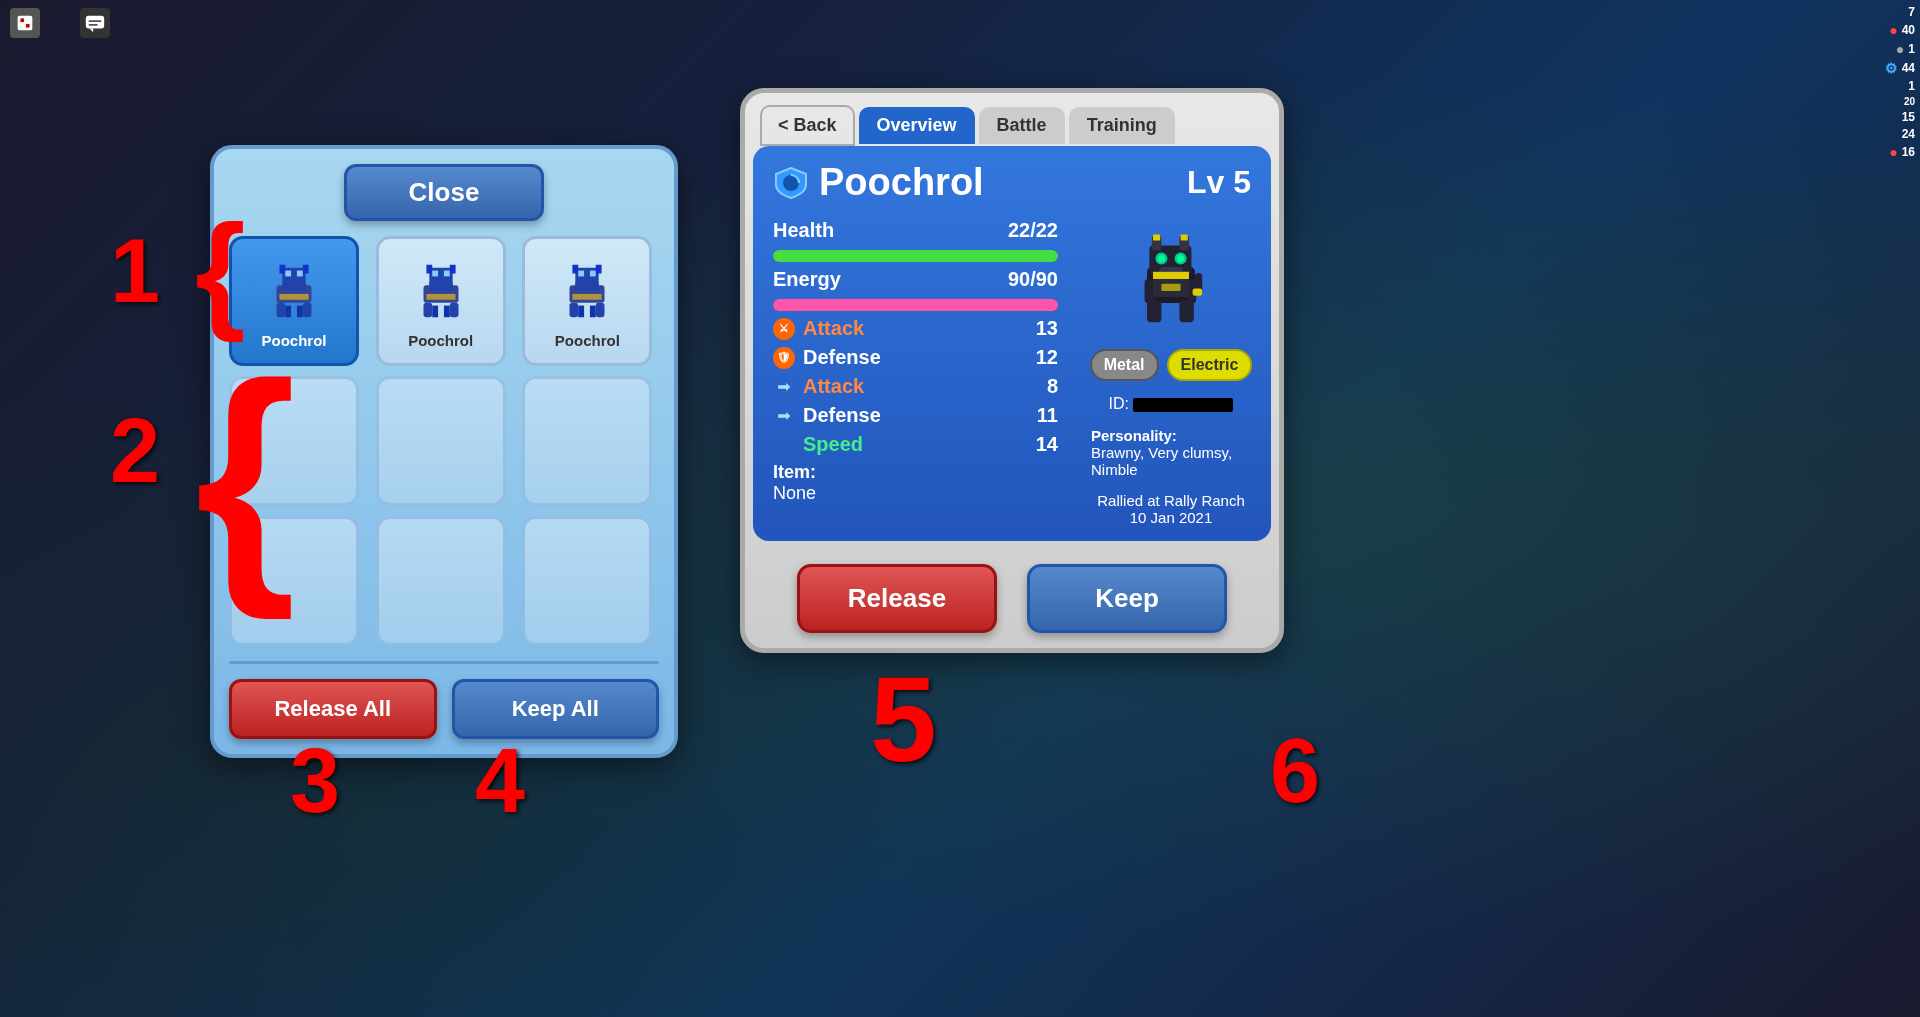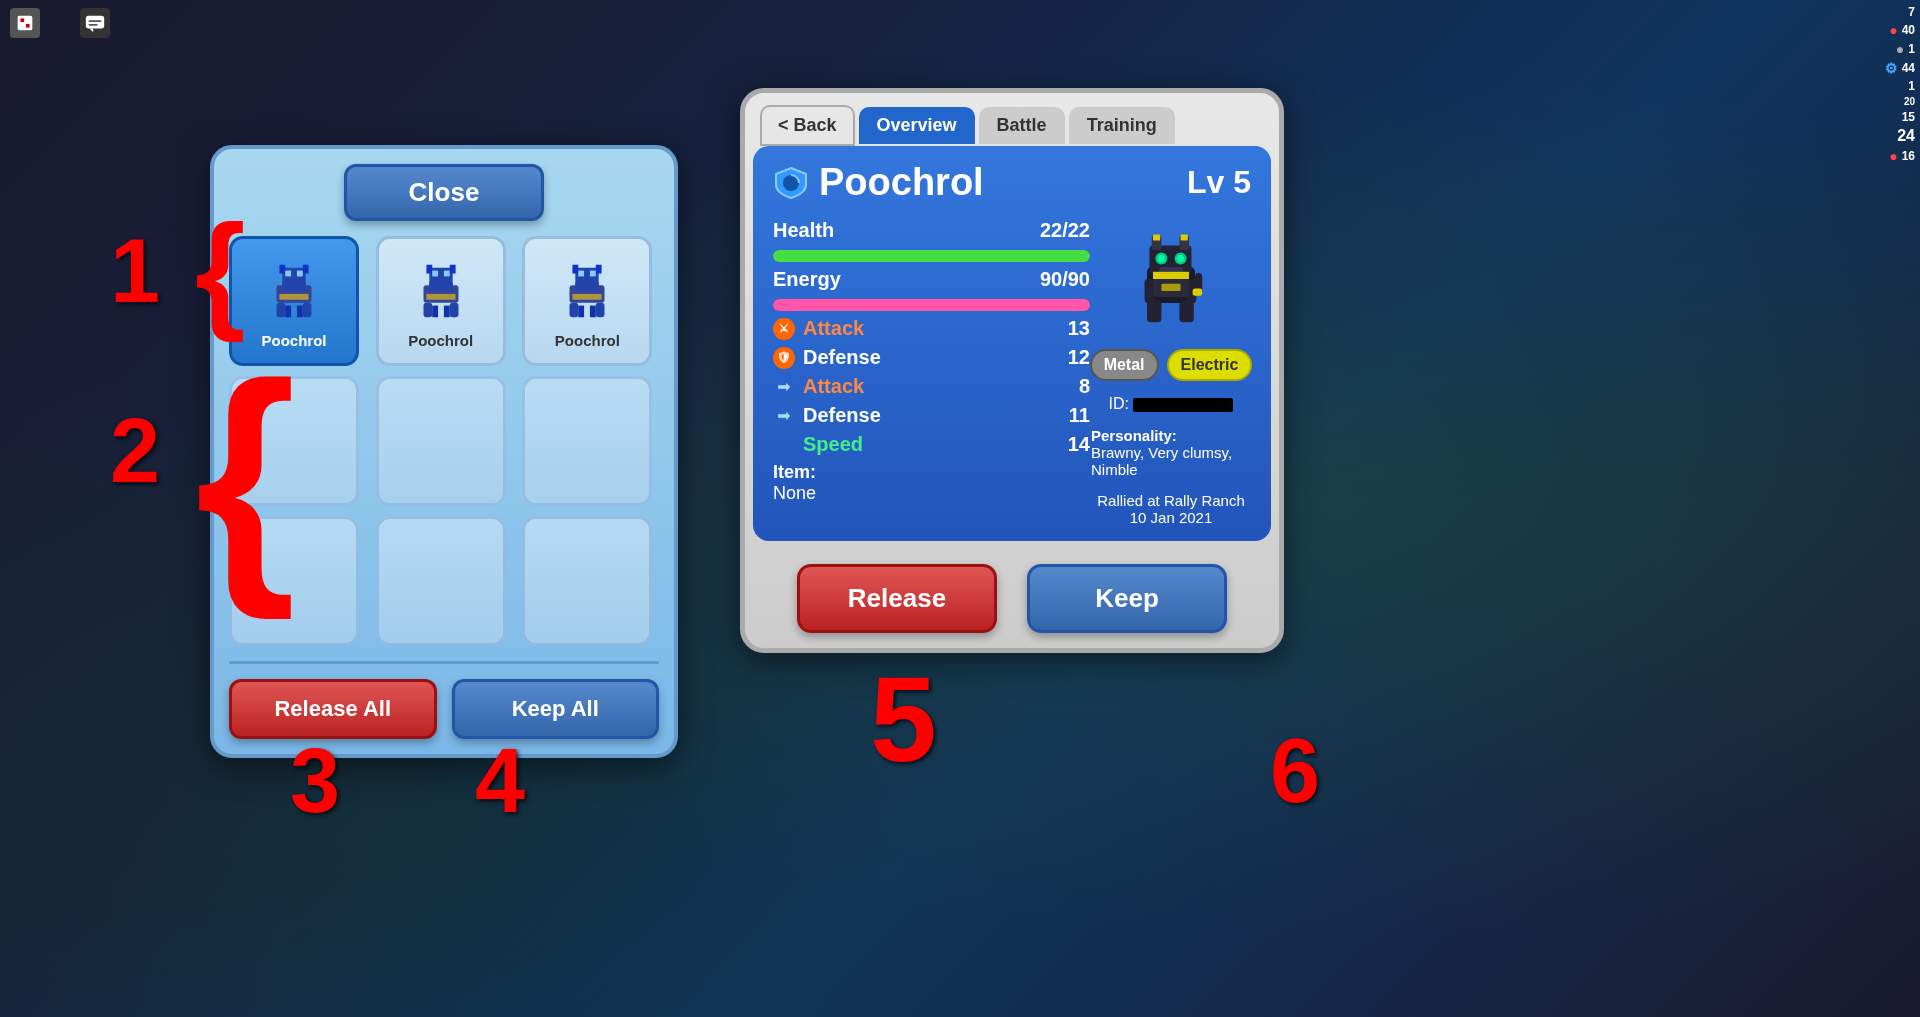--- a/index.html
+++ b/index.html
@@ -253,21 +253,21 @@
     }
 
     .pokemon-level {
       font-size: 32px;
       font-weight: bold;
       color: white;
     }
 
     .stats-and-sprite {
       display: flex;
-      gap: 1px;
+      gap: 33px;
     }
 
     .stats-left {
       flex: 1;
     }
 
     .stat-row {
       display: flex;
       align-items: center;
       margin-bottom: 8px;
@@ -775,19 +775,19 @@
   <div class="ui-row">
     <span style="color:white; font-size:12px;">1</span>
   </div>
   <div class="ui-row">
     <span style="color:white; font-size:10px;">20</span>
   </div>
   <div class="ui-row">
     <span style="color:white; font-size:12px;">15</span>
   </div>
   <div class="ui-row">
-    <span style="color:white; font-size:16px;">24</span>
+    <span style="color:white; font-size:12px;">24</span>
   </div>
   <div class="ui-row">
     <span style="color:#ff4444; font-size:14px;">●</span>
     <span style="color:white; font-size:12px;">16</span>
   </div>
 </div>
 
 </body></html>

